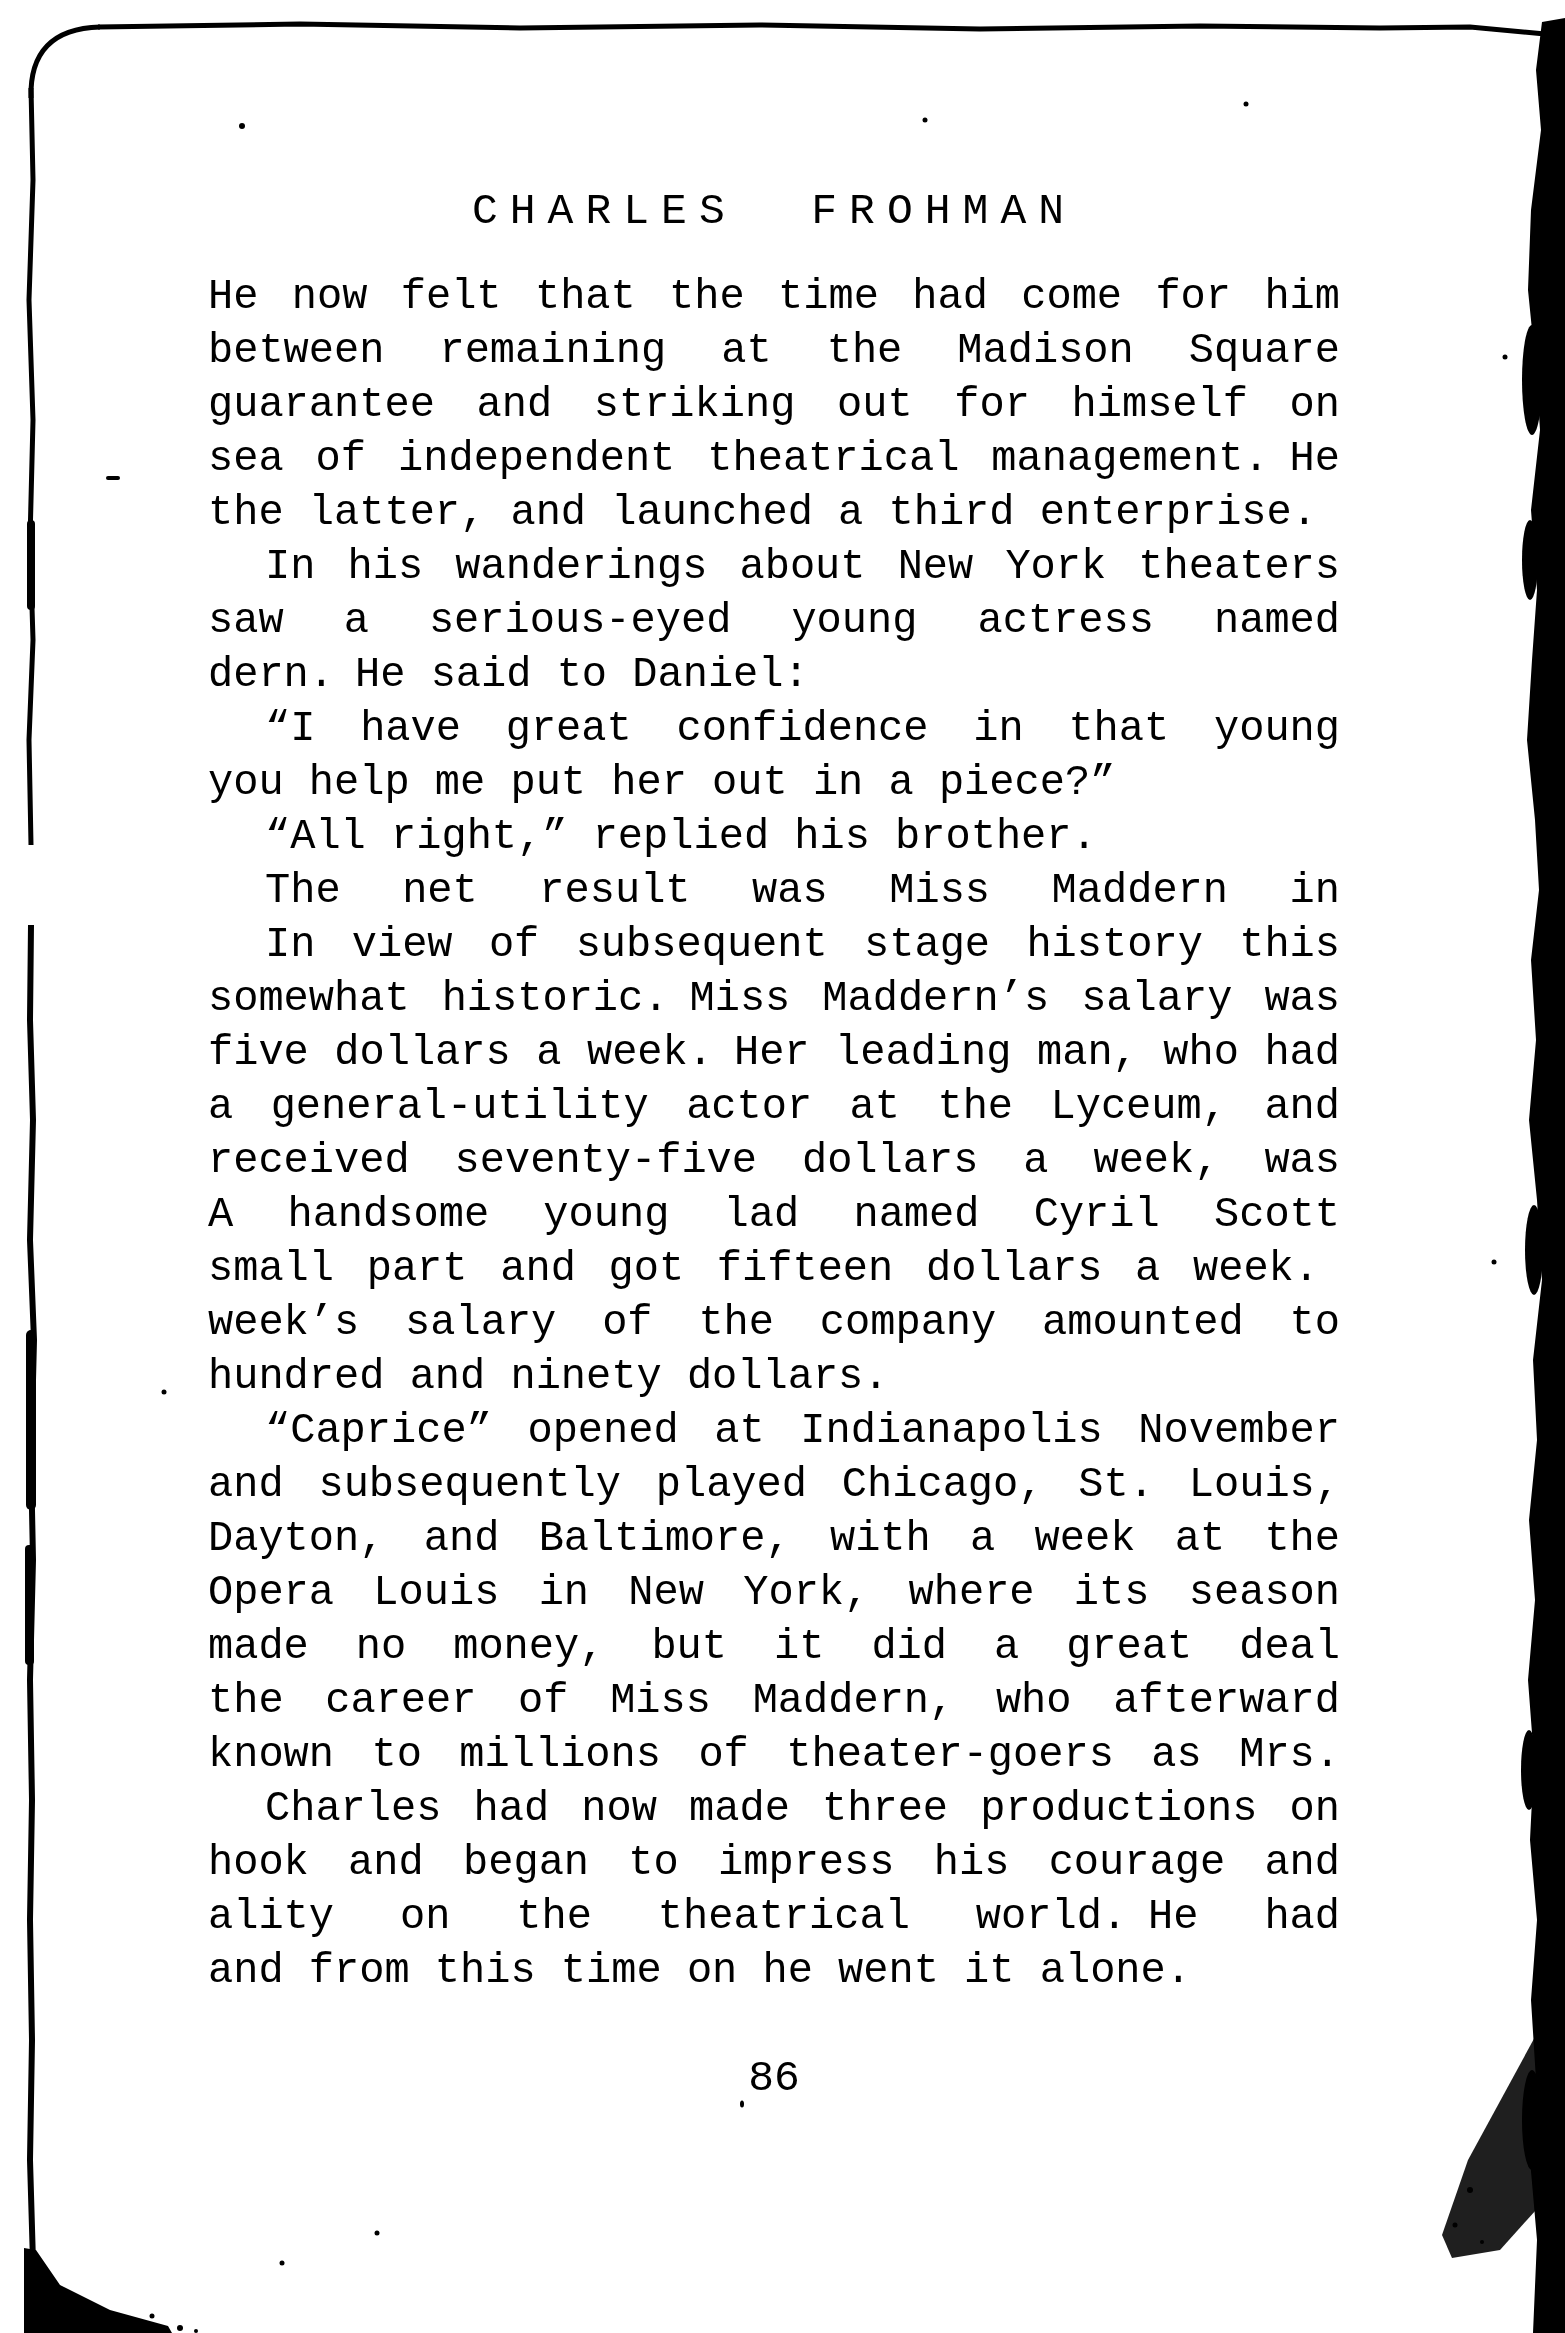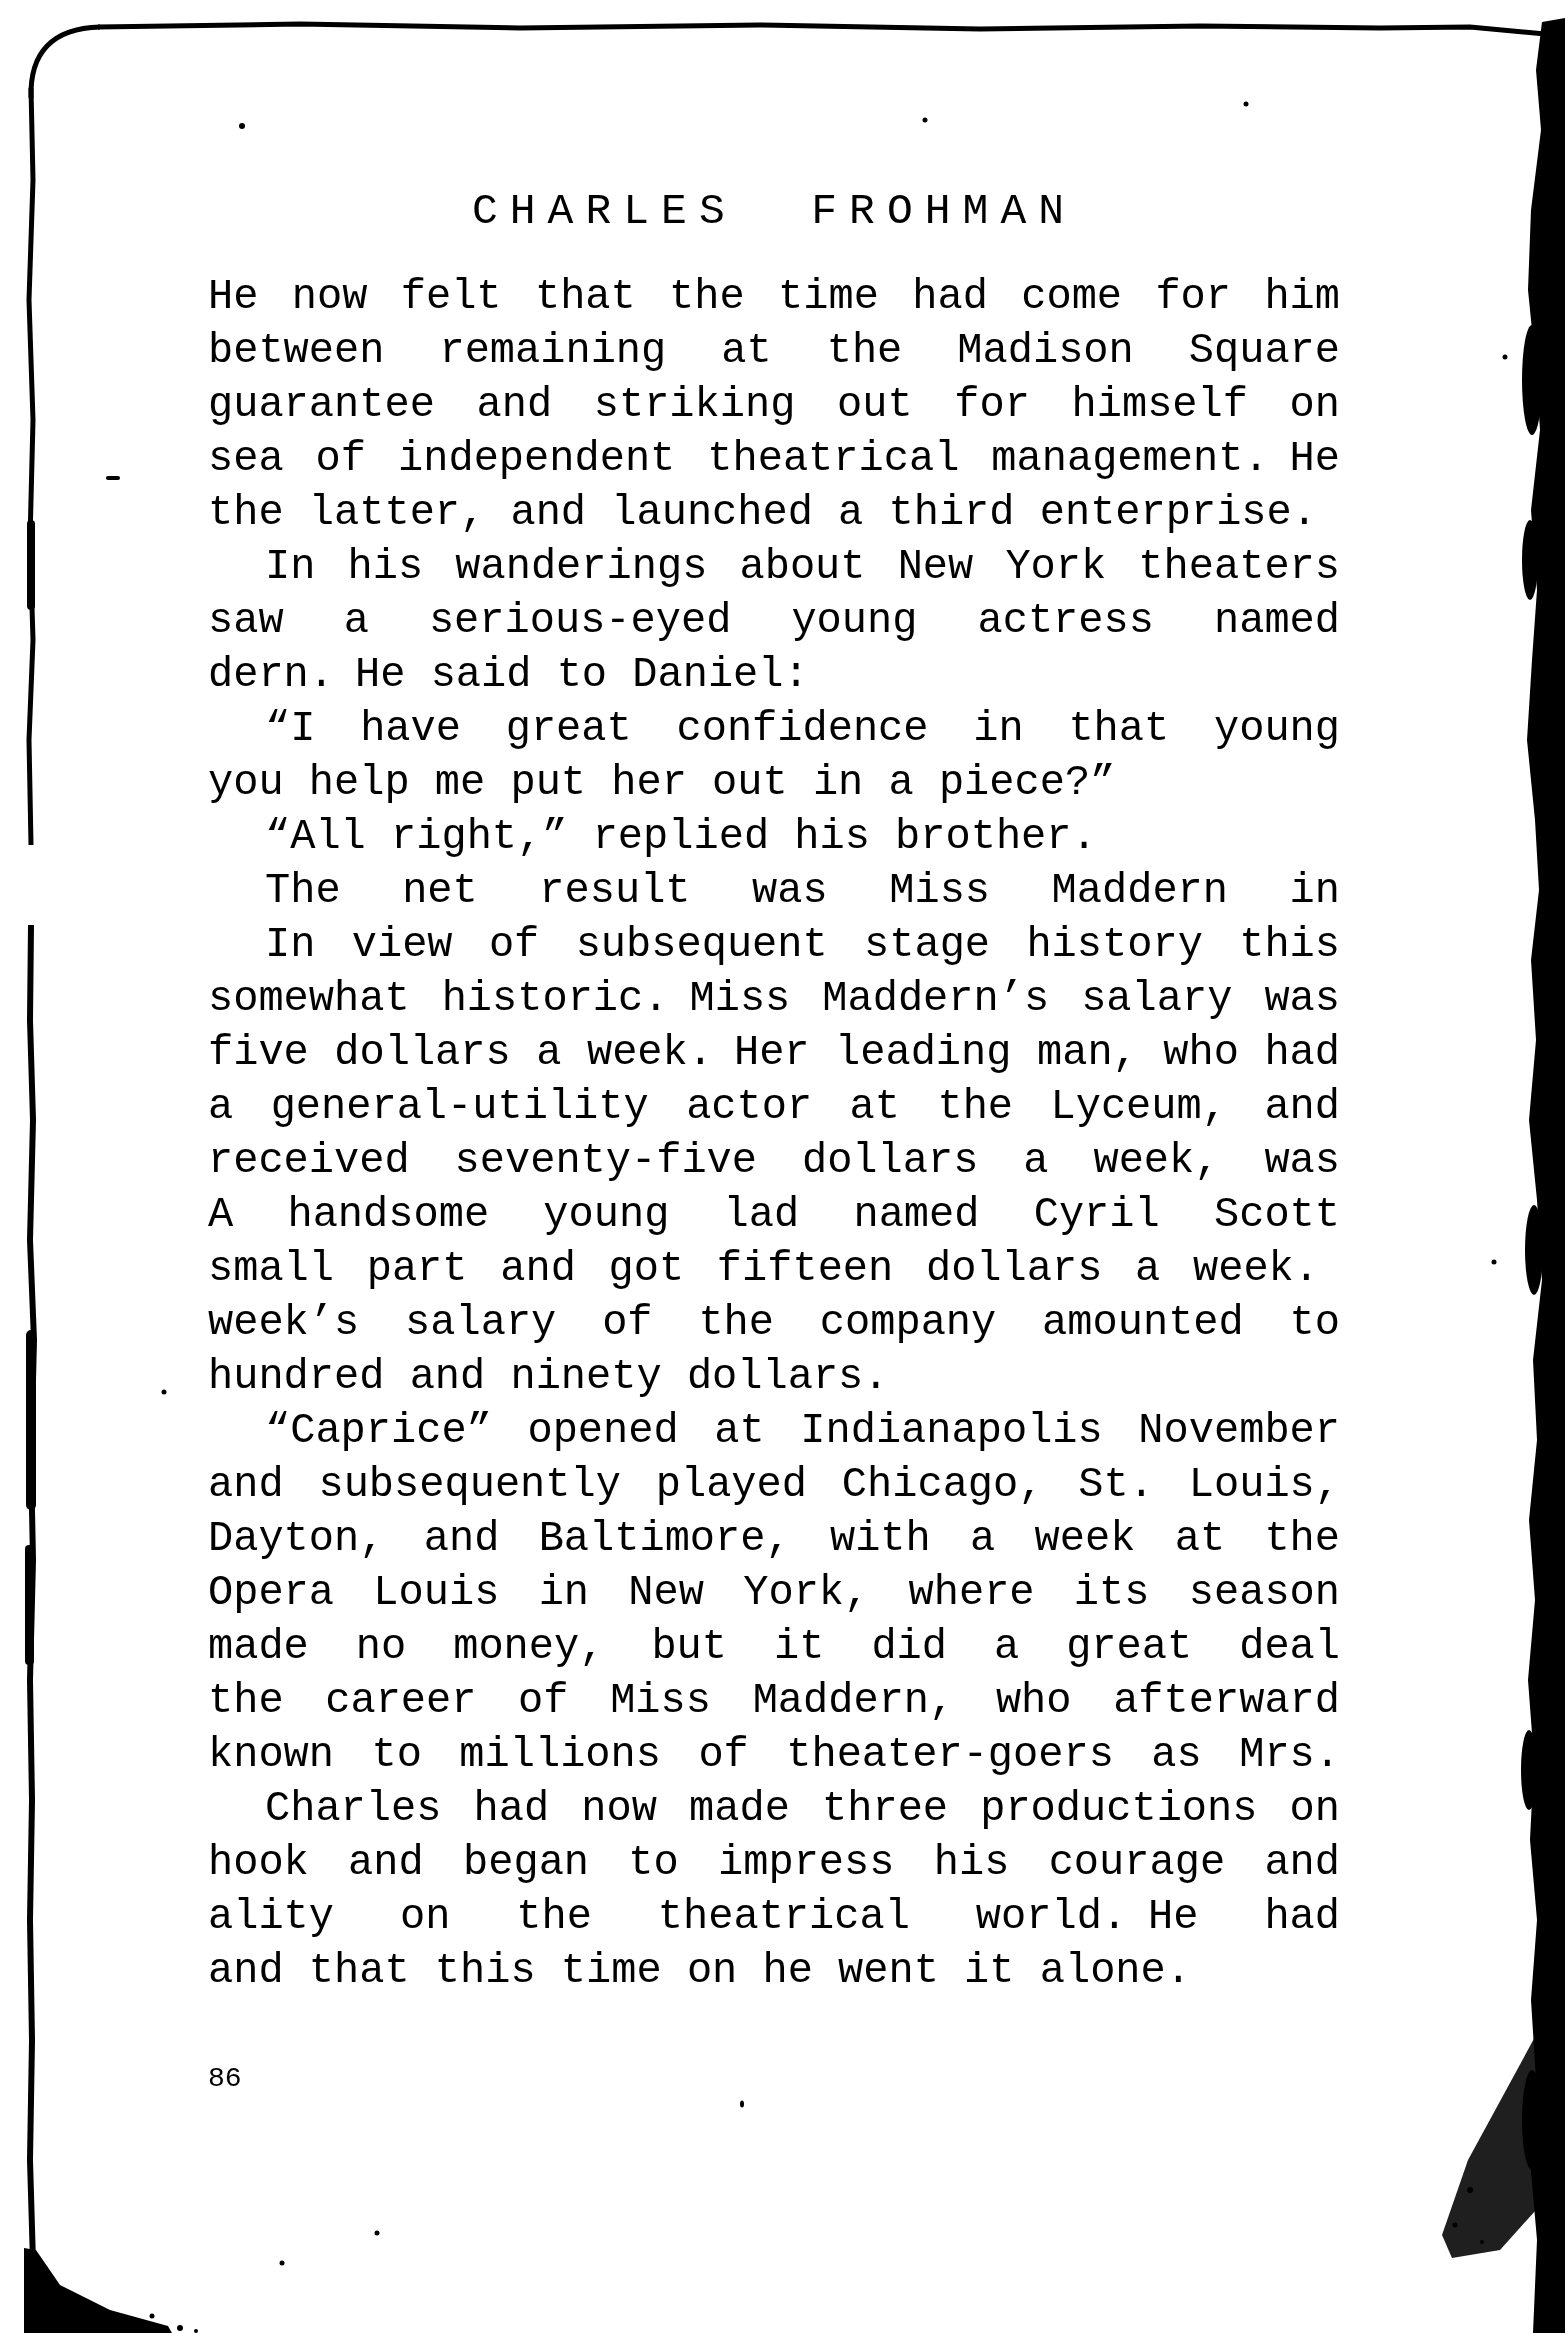--- a/index.html
+++ b/index.html
@@ -23,21 +23,21 @@
   .line {
     font-size:42px; line-height:54px; height:54px;
     text-align:justify;
     text-align-last:justify;
     overflow:hidden;
   }
   .line.last { text-align-last:left; }
   .line.indent { text-indent:57px; }
   .page-num {
     position:absolute; left:208px; top:2056px; width:1132px;
-    text-align:left; font-size:28px; line-height:46px;
+    text-align:center; font-size:43px; line-height:46px;
   }
 </style>
 </head>
 <body>
 
 <div class="page">
 
   <svg class="artifacts" viewBox="0 0 1565 2333" xmlns="http://www.w3.org/2000/svg" aria-hidden="true">
 
     <path d="M 31,98 Q 29,29 100,27" fill="none" stroke="#000" stroke-width="5"></path>
@@ -106,18 +106,18 @@
       <div class="line indent">“Caprice” opened at Indianapolis November 6, 1884,</div>
       <div class="line">and subsequently played Chicago, St. Louis, Evansville,</div>
       <div class="line">Dayton, and Baltimore, with a week at the Grand</div>
       <div class="line">Opera Louis in New York, where its season closed. It</div>
       <div class="line">made no money, but it did a great deal toward advancing</div>
       <div class="line">the career of Miss Maddern, who afterward became</div>
       <div class="line last">known to millions of theater-goers as Mrs. Fiske.</div>
       <div class="line indent">Charles had now made three productions on his own</div>
       <div class="line">hook and began to impress his courage and his person-</div>
       <div class="line">ality on the theatrical world. He had definitely com-</div>
-      <div class="line last">and that this time on he went it alone.</div>
+      <div class="line last">and from this time on he went it alone.</div>
     </div>
 
   <div class="page-num">86</div>
 
 </div>
 
 </body></html>

